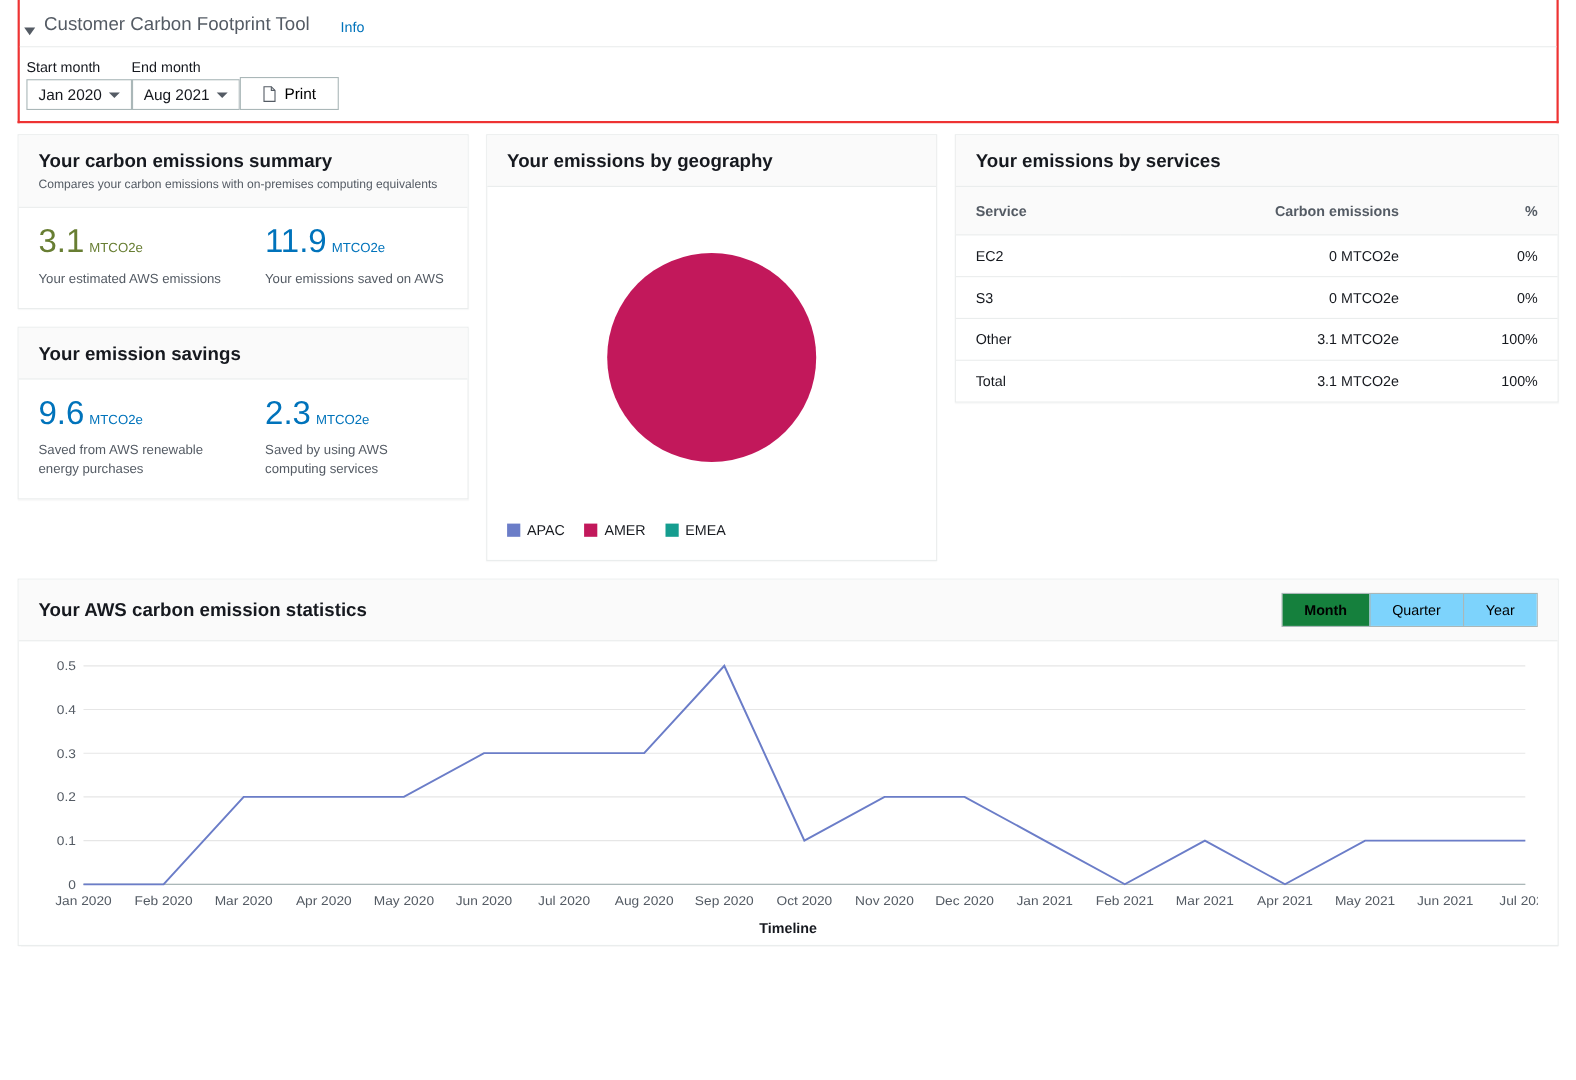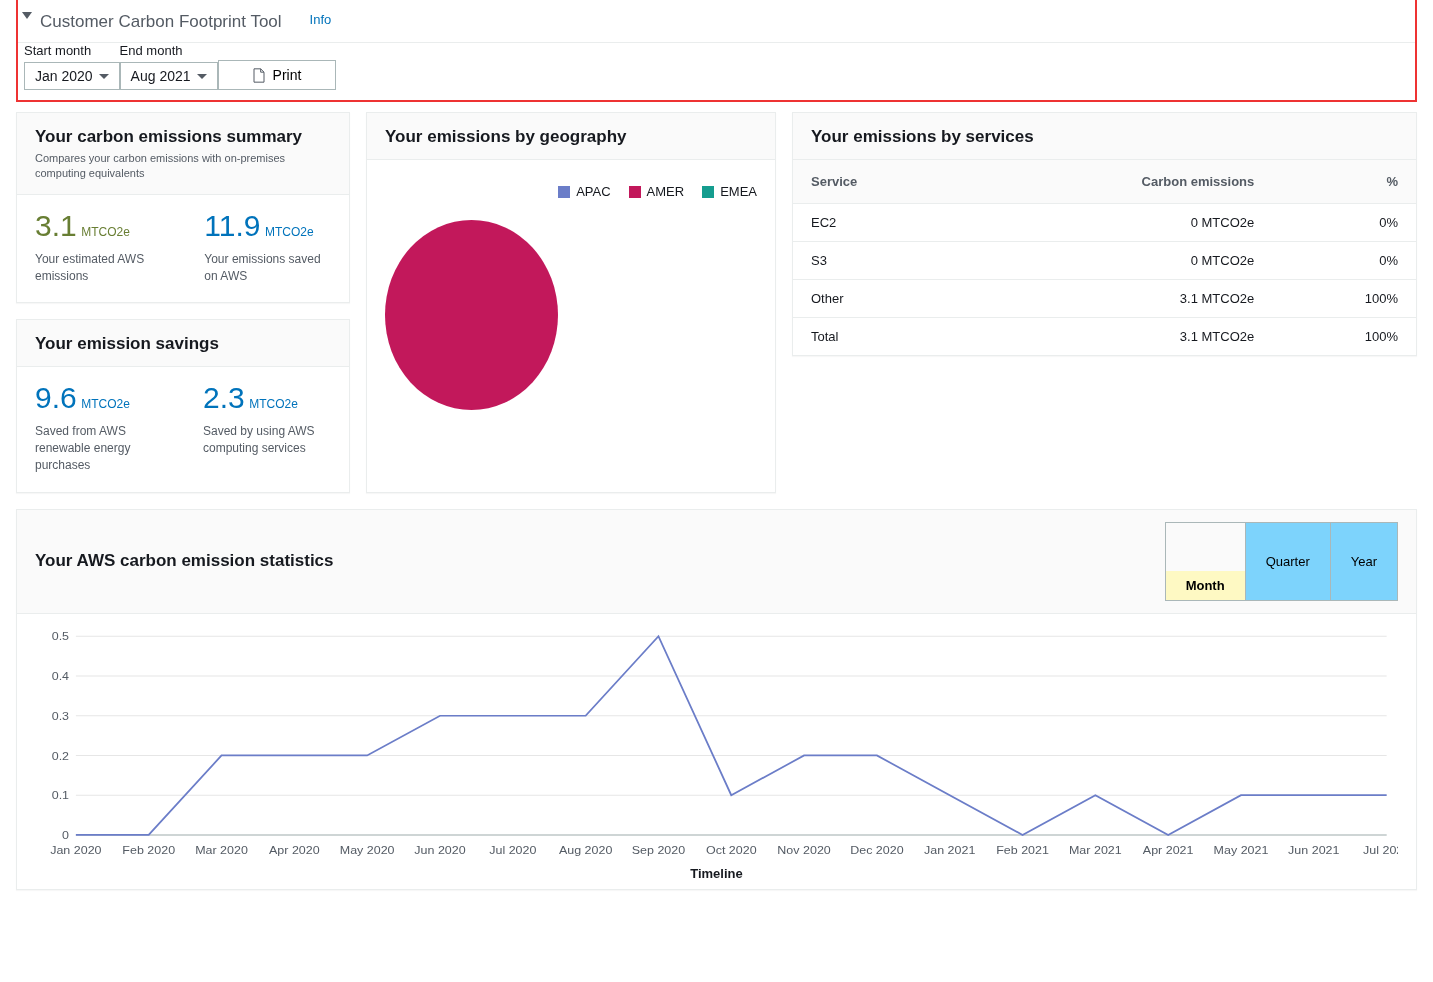--- a/index.html
+++ b/index.html
@@ -1,49 +1,49 @@
 <!DOCTYPE html>
 <html><head>
 <meta charset="utf-8">
 <style>
 * { box-sizing: border-box; margin: 0; padding: 0; }
 body { font-family: "Amazon Ember", "Helvetica Neue", Arial, sans-serif; background: #fff; color: #16191f; }
 .page { padding: 0 16px 30px 16px; }
 
 .header-area { border: 2px solid #e33; border-top: 0; padding: 6px 0 10px 0; margin-bottom: 10px; }
-.page-title-row { display: flex; align-items: flex-start; gap: 8px; border-bottom: 1px solid #eaeded; padding: 6px 0 10px 0; }
+.page-title-row { display: flex; align-items: flex-end; gap: 8px; border-bottom: 1px solid #eaeded; padding: 6px 0 10px 0; margin-bottom: 10px; }
 .caret { width: 0; height: 0; border-left: 5px solid transparent; border-right: 5px solid transparent; border-top: 7px solid #545b64; margin-left: 4px; }
 .page-title { font-size: 17px; font-weight: 400; color: #545b64; }
 .info-link { color: #0073bb; font-size: 13px; cursor: pointer; padding-left: 20px; }
 
 .filters { display: flex; align-items: flex-end; padding: 0 6px; }
 .filter-col { display: flex; flex-direction: column; gap: 4px; }
 .filter-label { font-size: 13px; color: #16191f; }
 .select-box { display: flex; align-items: center; gap: 6px; border: 1px solid #aab7b8; background: #fff; padding: 5px 10px; font-size: 14px; cursor: pointer; }
 .tri-down { width: 0; height: 0; border-left: 5px solid transparent; border-right: 5px solid transparent; border-top: 5px solid #545b64; }
-.print-btn { display: flex; align-items: center; gap: 8px; border: 1px solid #aab7b8; background: #fff; padding: 6px 34px; font-size: 14px; cursor: pointer; }
+.print-btn { display: flex; align-items: center; gap: 8px; border: 1px solid #aab7b8; background: #fff; padding: 6px 20px; font-size: 14px; cursor: pointer; }
 .doc-icon { width: 12px; height: 15px; }
 
 .grid-top { display: flex; gap: 16px; margin-top: 10px; }
-.col-left { width: 334px; display: flex; flex-direction: column; gap: 16px; }
+.col-left { width: 410px; display: flex; flex-direction: column; gap: 16px; }
 .col-mid { width: 410px; }
 .col-right { flex: 1; }
 
 .panel { border: 1px solid #eaeded; background: #fff; box-shadow: 0 1px 1px rgba(0,0,0,0.03); }
 .panel-h { padding: 14px 18px 12px 18px; background: #fafafa; border-bottom: 1px solid #eaeded; }
 .panel-h h2 { font-size: 17px; font-weight: 600; color: #16191f; }
 .panel-h p { font-size: 11px; color: #545b64; margin-top: 4px; line-height: 1.4; }
 .panel-b { padding: 14px 18px 18px 18px; display: flex; gap: 40px; }
 .stat-value { font-size: 30px; font-weight: 300; }
 .stat-unit { font-size: 12px; }
 .olive .stat-value, .olive .stat-unit { color: #687e33; }
 .blue .stat-value, .blue .stat-unit { color: #0073bb; }
 .stat-caption { font-size: 12px; color: #545b64; margin-top: 8px; max-width: 180px; line-height: 1.4; }
 
-.geo-panel .panel-b2 { padding: 20px 18px 10px 18px; display: flex; flex-direction: row; align-items: center; }
+.geo-panel .panel-b2 { padding: 20px 18px 10px 18px; display: flex; flex-direction: column; align-items: center; }
 .pie { width: 190px; height: 190px; border-radius: 50%; background: #c2185b; margin: 40px 0 50px 0; }
 .legend-row { display: flex; gap: 18px; align-self: flex-start; padding: 4px 0 10px 0; }
 .legend-item { display: flex; align-items: center; gap: 6px; font-size: 13px; color: #16191f; }
 .swatch { width: 12px; height: 12px; }
 .sw-apac { background: #6b7dc8; }
 .sw-amer { background: #c2185b; }
 .sw-emea { background: #159d8f; }
 
 .svc-table { width: 100%; border-collapse: collapse; }
 .svc-table th { text-align: left; font-size: 13px; font-weight: 600; color: #545b64; padding: 14px 18px; border-bottom: 1px solid #eaeded; background: #fafafa; }
@@ -51,21 +51,21 @@
 .svc-table td { font-size: 13px; padding: 11px 18px; border-bottom: 1px solid #eaeded; }
 .svc-table td:nth-child(2), .svc-table td:nth-child(3) { text-align: right; }
 .svc-table tr:last-child td { border-bottom: none; }
 
 .stats-panel { margin-top: 16px; }
 .stats-head { display: flex; justify-content: space-between; align-items: center; padding: 12px 18px; background: #fafafa; border-bottom: 1px solid #eaeded; }
 .stats-head h2 { font-size: 17px; font-weight: 600; }
 .seg { display: flex; border: 1px solid #aab7b8; }
 .seg button { border: none; background: #7dd3fc; padding: 7px 20px; font-size: 13px; cursor: pointer; border-left: 1px solid #aab7b8; }
 .seg button:first-child { border-left: none; }
-.seg button.active { background: #fef9c3; font-weight: 600; margin-top: 48px; }
+.seg button.active { background: #15803d; font-weight: 600; }
 
 .chart-wrap { padding: 16px 18px 8px 18px; }
 .chart-title { font-size: 13px; font-weight: 600; margin-bottom: 8px; }
 .chart-svg { width: 100%; height: 230px; }
 .axis-label { font-size: 11px; fill: #545b64; }
 .grid-line { stroke: #e6e6e6; stroke-width: 1; }
 .axis-line { stroke: #aab7b8; stroke-width: 1; }
 .series-line { stroke: #6b7dc8; stroke-width: 1.6; fill: none; }
 .timeline-lbl { text-align: center; font-size: 13px; font-weight: 600; margin-top: 2px; }
 </style>

